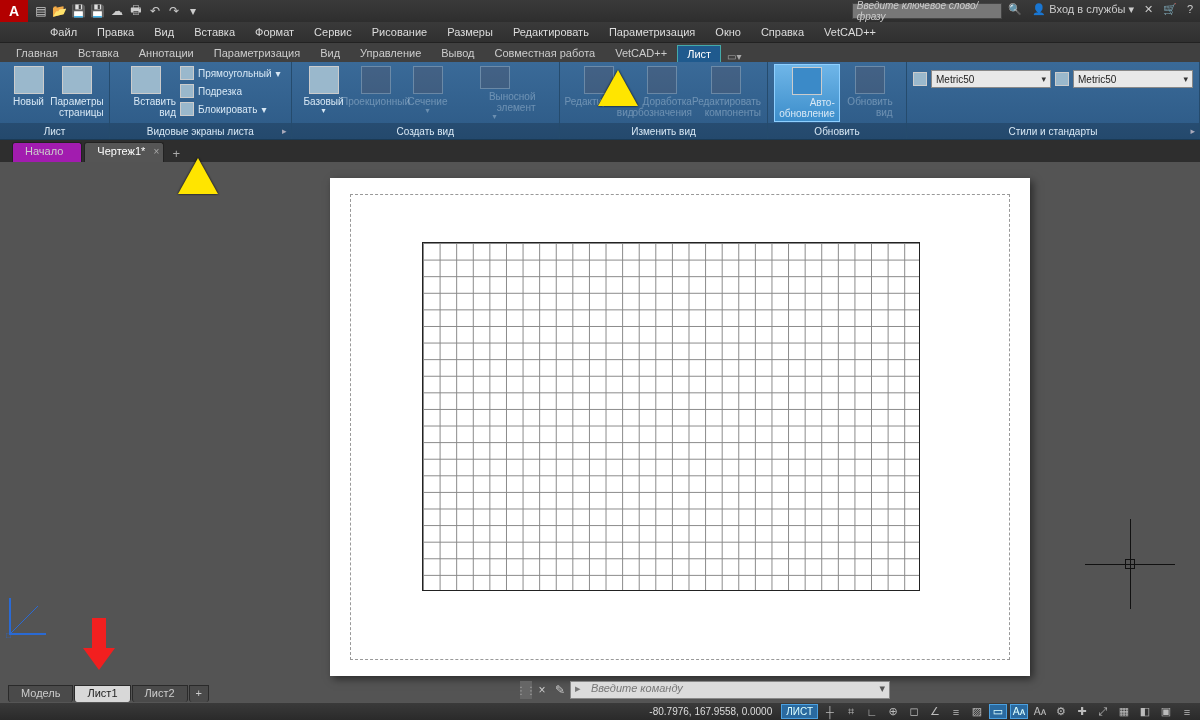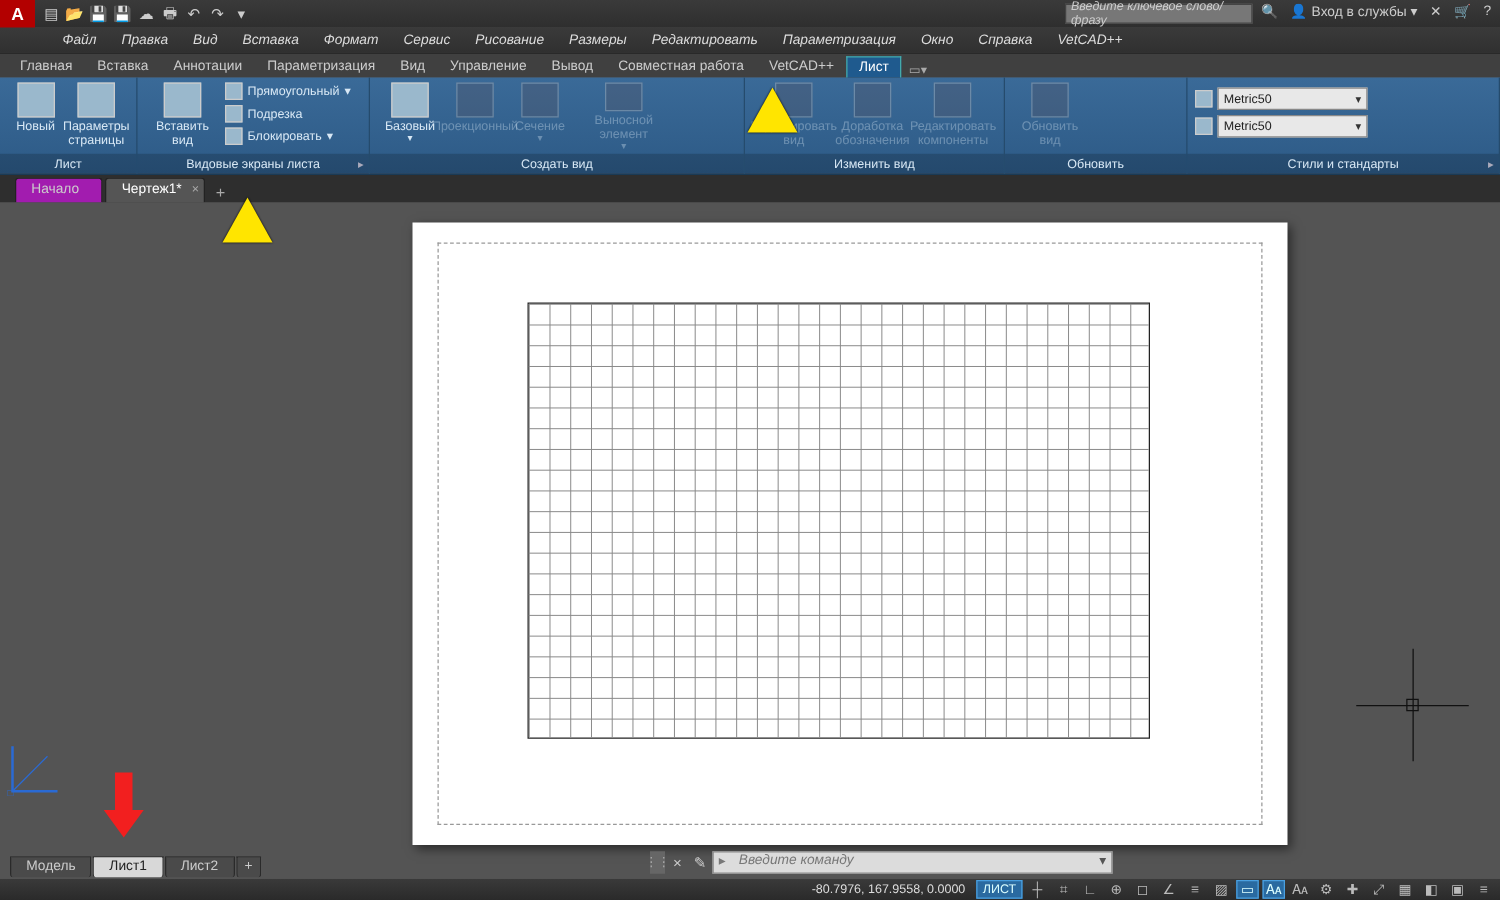--- a/index.html
+++ b/index.html
@@ -10,34 +10,34 @@
   .app-logo { width: 28px; height: 22px; background:#b30000; color:#fff; display:flex; align-items:center; justify-content:center; font-weight:bold; font-size:14px;}
   .qat { display:flex; align-items:center; gap:1px; padding:0 4px; }
   .qat .tbtn { width:18px; height:18px; display:flex; align-items:center; justify-content:center; color:#ccc; font-size:12px; cursor:pointer; }
   .title-text { position:absolute; left:0; right:0; text-align:center; color:#ddd; font-size:11px; pointer-events:none; }
   .title-right { margin-left:auto; display:flex; gap:4px; padding-right:4px;}
   .search-box { width:150px; height:16px; background:#777; border:1px solid #444; font-size:10px; font-style:italic; color:#ccc; padding:0 4px; display:flex; align-items:center;}
   .title-right .tbtn { color:#ccc; font-size:11px; padding:0 3px; cursor:pointer; }
 
   
   .menubar { height:20px; background: linear-gradient(#3a3a3a,#303030); display:flex; align-items:center; padding:0 36px 0 40px; gap:0;}
-  .menubar .mitem { color:#ddd; font-size:11px; padding: 2px 10px; cursor:pointer;font-style:italic; }
+  .menubar .mitem { color:#ddd; font-size:11px; padding: 2px 10px; cursor:pointer; }
 
   
   .ribtabs { height:20px; background:#404040; border-top:1px solid #222; display:flex; align-items:flex-end; padding-left:6px; }
   .ribtabs .rtab { color:#ccc; font-size:11px; padding:2px 9px; cursor:pointer; border:1px solid transparent; }
   .ribtabs .rtab.active { background:#1f5a8e; border:1px solid #4aa; border-bottom:none; color:#fff; }
   .ribtabs .after { display:flex; align-items:center; gap:4px; padding-left:6px; color:#aaa; font-size:10px;}
 
   
   .ribbon { height:78px; background: linear-gradient(#3a6a98,#2d5a86); border-bottom:1px solid #1a3a55; display:flex; }
   .panel { border-right:1px solid #254b6d; position:relative; padding:2px 6px 0 6px;}
   .panel .plabel { position:absolute; bottom:0; left:0; right:0; height:16px; background:rgba(0,0,0,0.18); color:#d8e8f5; font-size:10px; display:flex; align-items:center; justify-content:center; }
   .panel .plabel.arrow::after { content:"▸"; position:absolute; right:4px; font-size:9px; color:#aab;}
-  .bigbtn { display:inline-flex; flex-direction:column; align-items:center; justify-content:flex-start; width:52px; height:58px; color:#d8e8f5; font-size:10px; cursor:pointer; padding-top:2px; text-align:center; line-height:1.1;}
+  .bigbtn { display:inline-flex; flex-direction:column; align-items:center; justify-content:flex-start; width:52px; height:58px; color:#d8e8f5; font-size:10px; cursor:pointer; padding-top:2px; text-align:right; line-height:1.1;}
   .bigbtn.dim { opacity:.35; }
   .bigbtn.hl { background: linear-gradient(#6fb6e8,#3d8ecb); border:1px solid #8fd0ff; }
   .bigbtn .icn { width:30px; height:28px; background:#9ab8cc; margin-bottom:2px; border:1px solid #ccc; }
   .bigbtn .icn.dark { background:#556; }
   .smallrow { display:flex; align-items:center; gap:4px; height:18px; color:#d8e8f5; font-size:10px; padding:0 4px; cursor:pointer;}
   .smallrow .si { width:14px; height:14px; background:#9ab8cc; border:1px solid #ccc; }
   .dd { display:flex; align-items:center; height:18px; background:#e8e8e8; border:1px solid #888; font-size:10px; color:#222; padding:0 4px; min-width:120px; cursor:pointer; position:relative;}
   .dd::after { content:"▾"; position:absolute; right:4px; color:#333; font-size:9px;}
   .panel-row { display:flex; gap:0; }
 
@@ -229,31 +229,36 @@
       <div class="bigbtn dim" style="width:70px">
           <div class="icn dark"></div>
           <span>Редактировать компоненты</span>
         </div>
     </div>
     <div class="plabel">Изменить вид</div>
   </div>
 
   <div class="panel" style="width:146px">
     <div class="panel-row">
+      <div class="bigbtn hl" style="width:66px">
+          <div class="icn" style="background:#3b8ac8"></div>
+          <span style="white-space:pre-line">Авто-
+обновление</span>
+        </div>
       <div class="bigbtn dim" style="width:60px">
           <div class="icn dark"></div>
           <span style="white-space:pre-line">Обновить
 вид</span>
         </div>
     </div>
     <div class="plabel">Обновить</div>
   </div>
 
   <div class="panel" style="flex:1">
-    <div style="padding-top:6px; display:flex; flex-direction:column; gap:4px;">
+    <div style="padding-top:6px; display:flex; flex-direction:row; gap:4px;">
       <div style="display:flex; gap:4px; align-items:center;">
         <div class="si" style="width:14px;height:14px;background:#9ab8cc;border:1px solid #ccc"></div>
         <div class="dd">
             <span>Metric50</span>
           </div>
       </div>
       <div style="display:flex; gap:4px; align-items:center;">
         <div class="si" style="width:14px;height:14px;background:#9ab8cc;border:1px solid #ccc"></div>
         <div class="dd">
             <span>Metric50</span>

